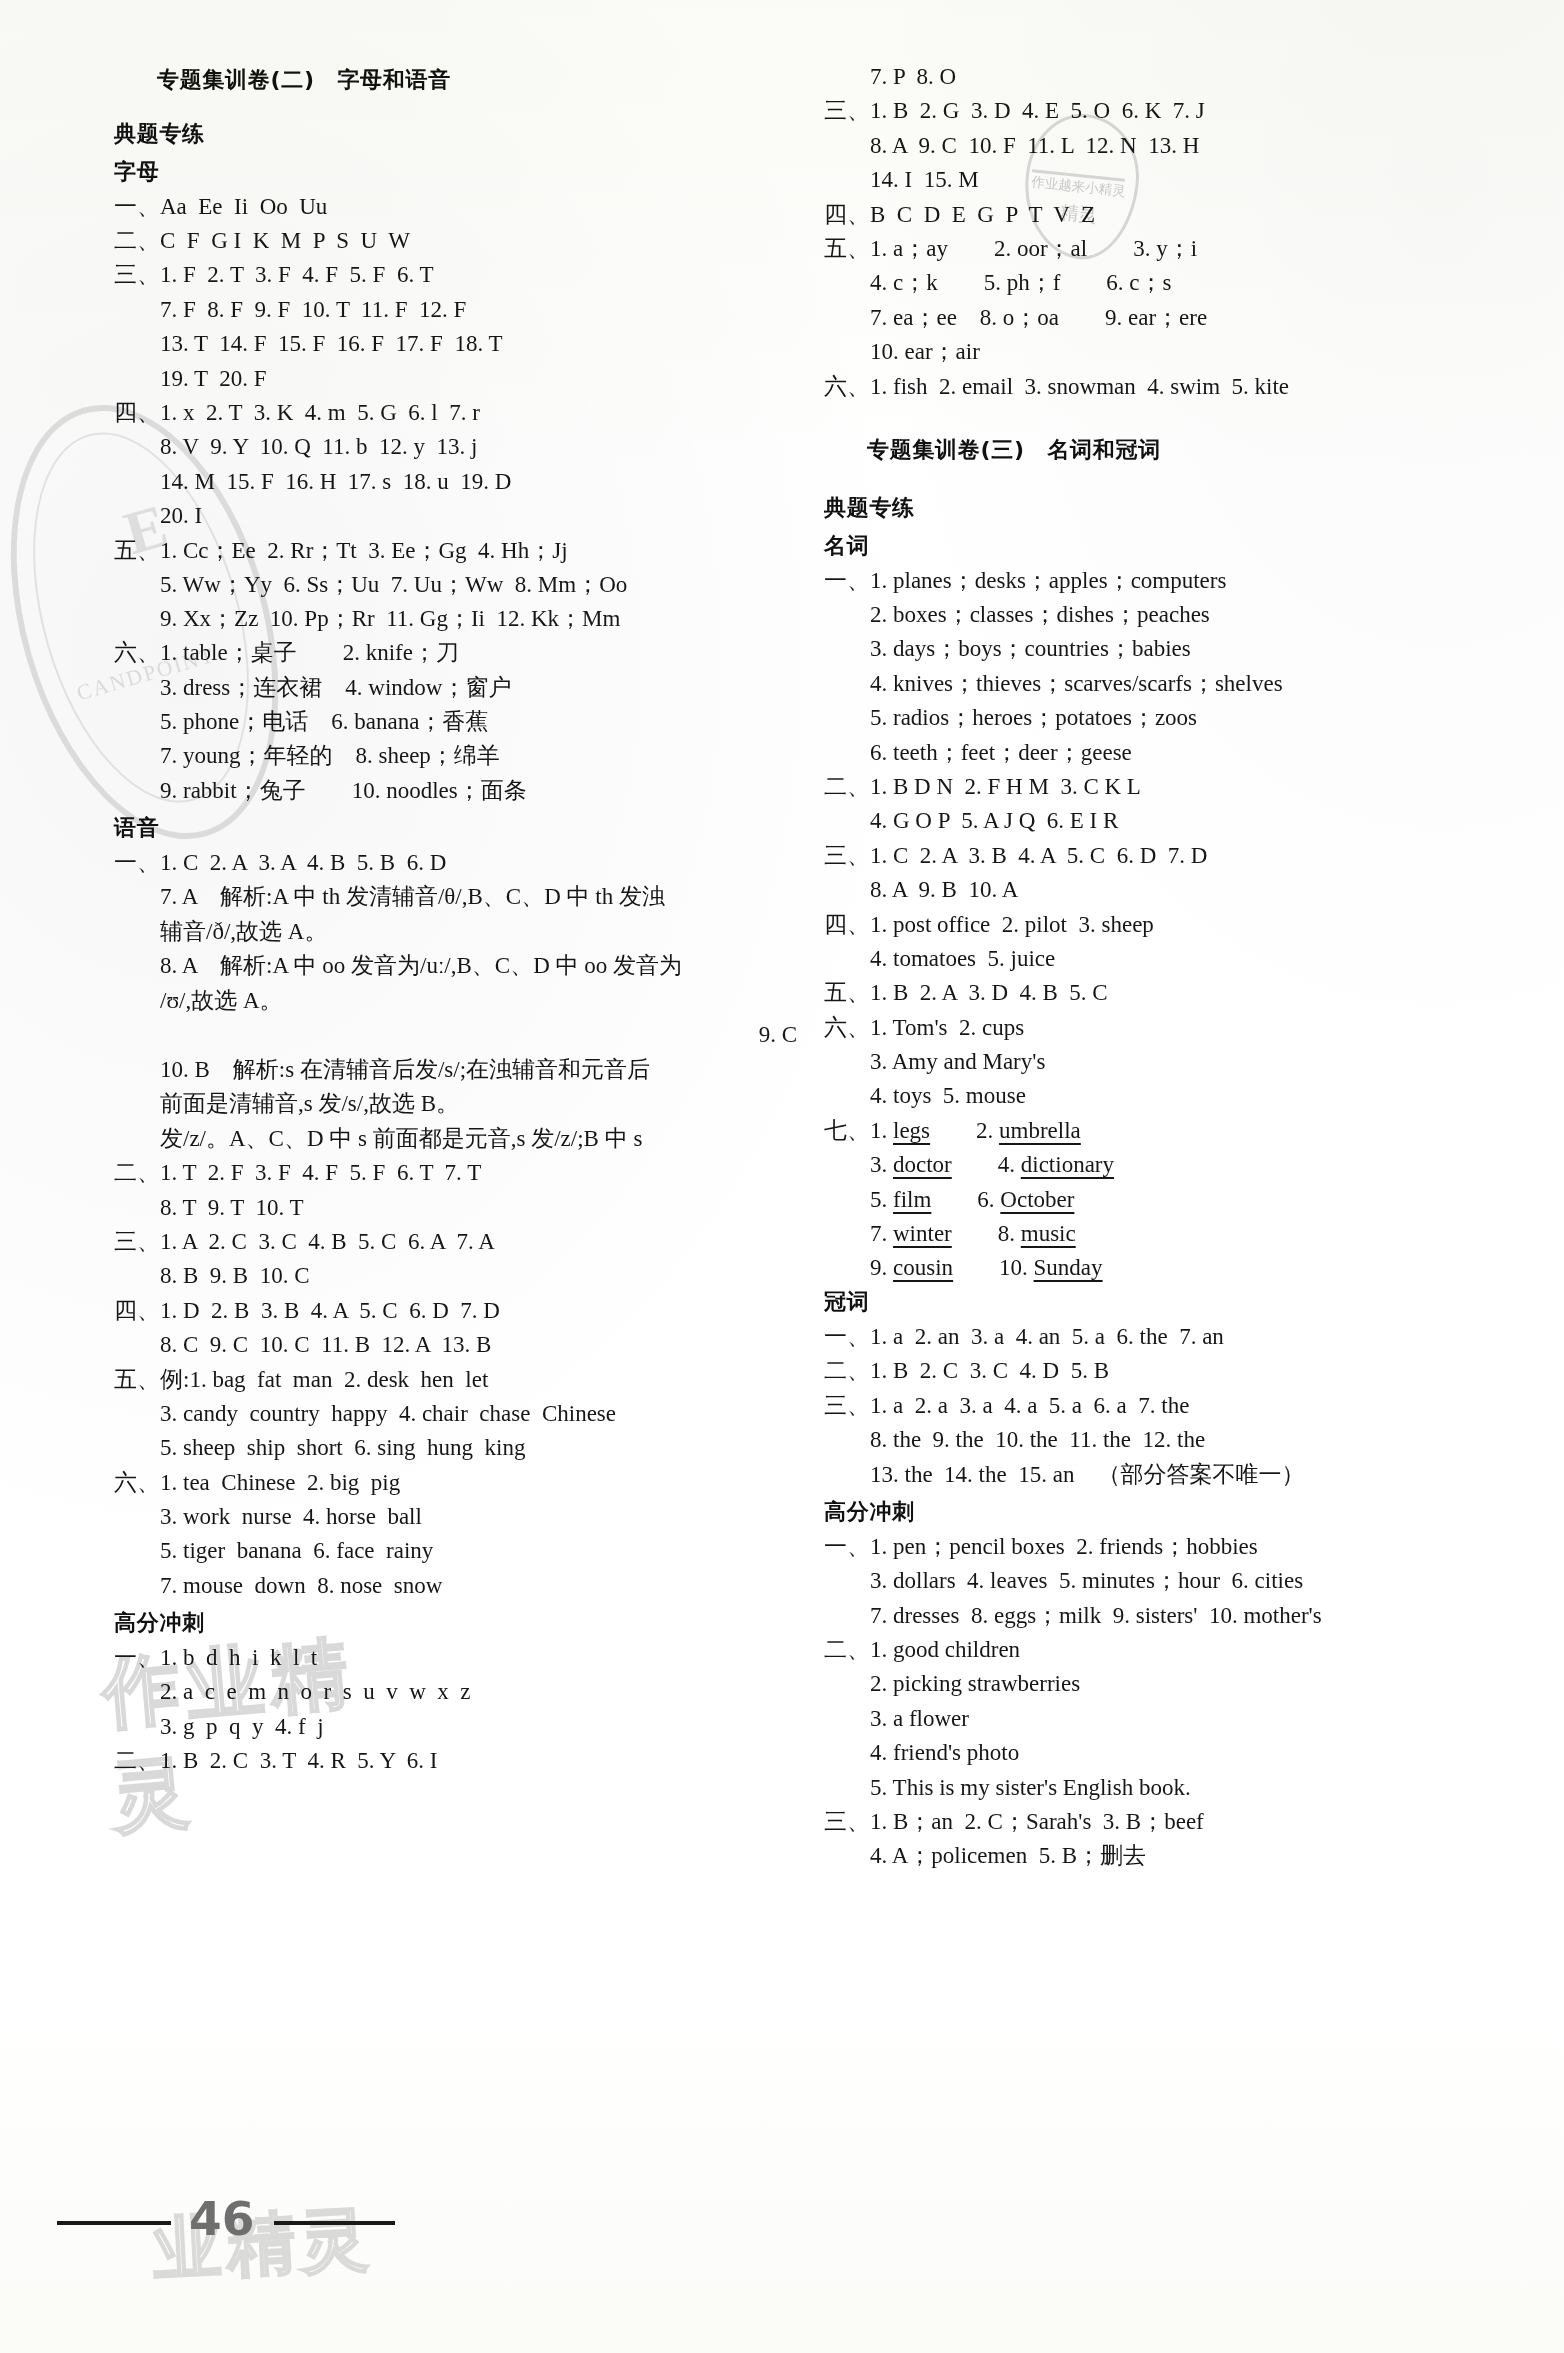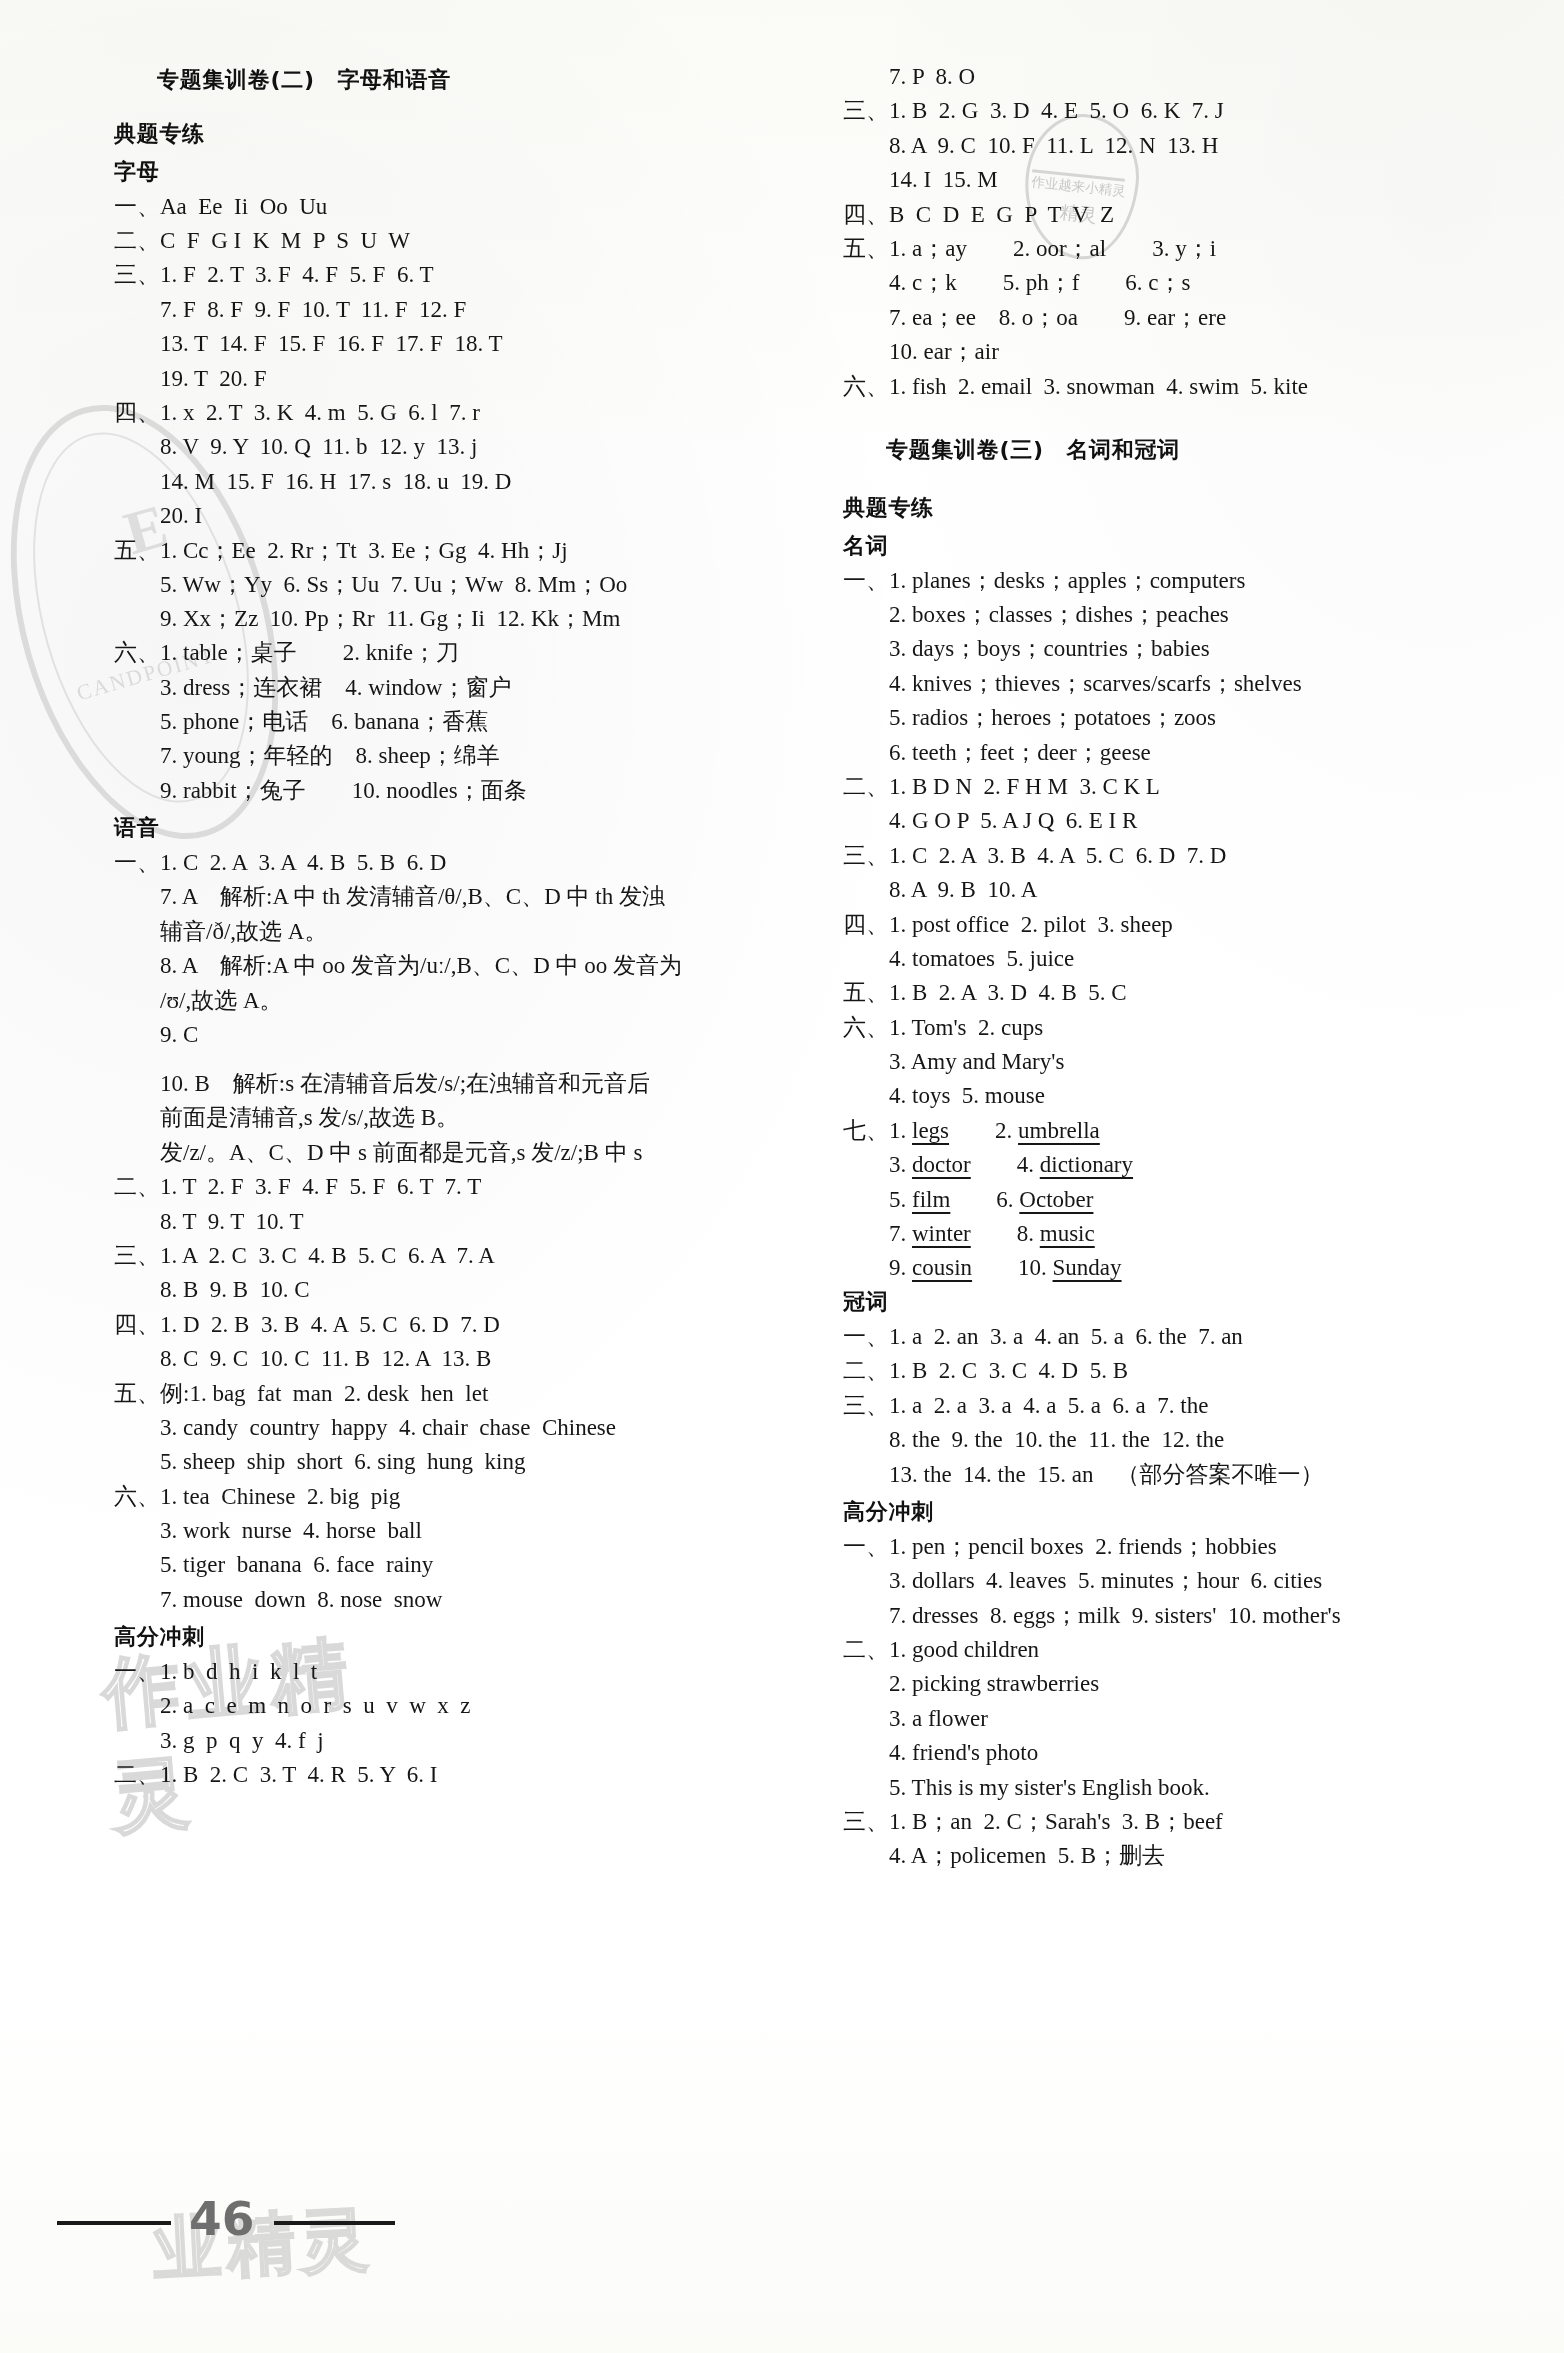--- a/index.html
+++ b/index.html
@@ -135,21 +135,21 @@
     transform: rotate(6deg);
   }
 
   
   .col {
     position: absolute;
     top: 0;
     width: 683px;
   }
   .col-left { left: 114px; }
-  .col-right { left: 843px; }
+  .col-right { left: 824px; }
 
   
   .paper-title {
     font-family: "DejaVu Sans", sans-serif;
     font-weight: bold;
     font-size: 22px;
     letter-spacing: 0.7px;
     color: #111;
     text-align: left;
     white-space: pre;
@@ -248,21 +248,21 @@
     <div class="line" style="margin-bottom: 11.4px;"><span class="num num-blank">一、</span><span class="body-txt">3. dress；连衣裙　4. window；窗户</span></div>
     <div class="line" style="margin-bottom: 11.4px;"><span class="num num-blank">一、</span><span class="body-txt">5. phone；电话　6. banana；香蕉</span></div>
     <div class="line" style="margin-bottom: 11.4px;"><span class="num num-blank">一、</span><span class="body-txt">7. young；年轻的　8. sheep；绵羊</span></div>
     <div class="line" style="margin-bottom: 11.4px;"><span class="num num-blank">一、</span><span class="body-txt">9. rabbit；兔子　　10. noodles；面条</span></div>
     <div class="sec-head" style="margin-top: 7.8px; margin-bottom: 7.8px;">语音</div>
     <div class="line" style="margin-bottom: 11.4px;"><span class="num">一、</span><span class="body-txt">1. C  2. A  3. A  4. B  5. B  6. D</span></div>
     <div class="line" style="margin-bottom: 11.4px;"><span class="num num-blank">一、</span><span class="body-txt">7. A　解析:A 中 th 发清辅音/θ/,B、C、D 中 th 发浊</span></div>
     <div class="line" style="margin-bottom: 11.4px;"><span class="num num-blank">一、</span><span class="body-txt">辅音/ð/,故选 A。</span></div>
     <div class="line" style="margin-bottom: 11.4px;"><span class="num num-blank">一、</span><span class="body-txt">8. A　解析:A 中 oo 发音为/uː/,B、C、D 中 oo 发音为</span></div>
     <div class="line" style="margin-bottom: 11.4px;"><span class="num num-blank">一、</span><span class="body-txt">/ʊ/,故选 A。</span></div>
-    <div class="line" style="margin-bottom: 26px;"><span class="num num-blank">一、</span><span class="body-txt">9. C</span></div>
+    <div class="line" style="margin-bottom: 12px; text-align: right;"><span class="num num-blank">一、</span><span class="body-txt">9. C</span></div>
     <div class="line" style="margin-bottom: 11.4px;"><span class="num num-blank">一、</span><span class="body-txt">10. B　解析:s 在清辅音后发/s/;在浊辅音和元音后</span></div>
     <div class="line" style="margin-bottom: 11.4px;"><span class="num num-blank">一、</span><span class="body-txt">前面是清辅音,s 发/s/,故选 B。</span></div>
     <div class="line" style="margin-bottom: 11.4px;"><span class="num num-blank">一、</span><span class="body-txt">发/z/。A、C、D 中 s 前面都是元音,s 发/z/;B 中 s</span></div>
     <div class="line" style="margin-bottom: 11.4px;"><span class="num">二、</span><span class="body-txt">1. T  2. F  3. F  4. F  5. F  6. T  7. T</span></div>
     <div class="line" style="margin-bottom: 11.4px;"><span class="num num-blank">一、</span><span class="body-txt">8. T  9. T  10. T</span></div>
     <div class="line" style="margin-bottom: 11.4px;"><span class="num">三、</span><span class="body-txt">1. A  2. C  3. C  4. B  5. C  6. A  7. A</span></div>
     <div class="line" style="margin-bottom: 11.4px;"><span class="num num-blank">一、</span><span class="body-txt">8. B  9. B  10. C</span></div>
     <div class="line" style="margin-bottom: 11.4px;"><span class="num">四、</span><span class="body-txt">1. D  2. B  3. B  4. A  5. C  6. D  7. D</span></div>
     <div class="line" style="margin-bottom: 11.4px;"><span class="num num-blank">一、</span><span class="body-txt">8. C  9. C  10. C  11. B  12. A  13. B</span></div>
     <div class="line" style="margin-bottom: 11.4px;"><span class="num">五、</span><span class="body-txt">例:1. bag  fat  man  2. desk  hen  let</span></div>

